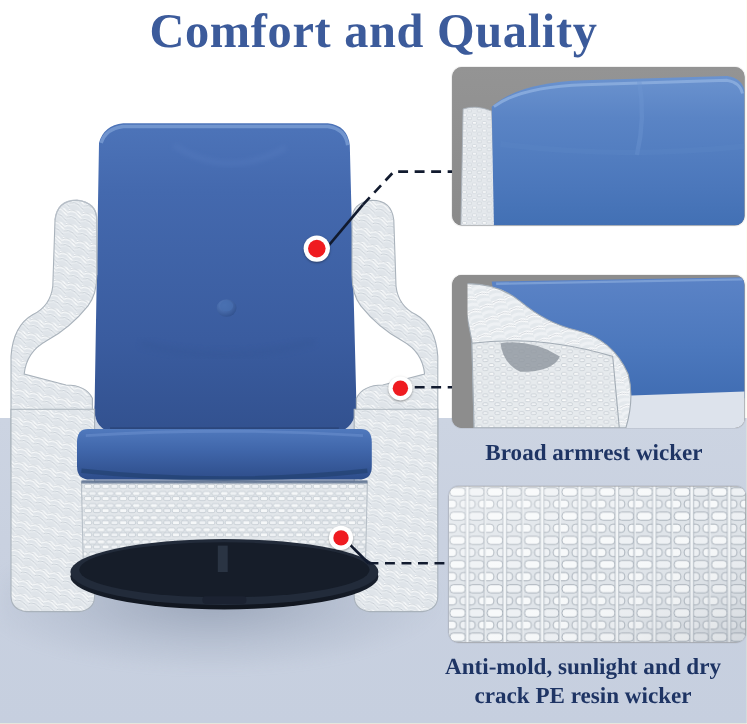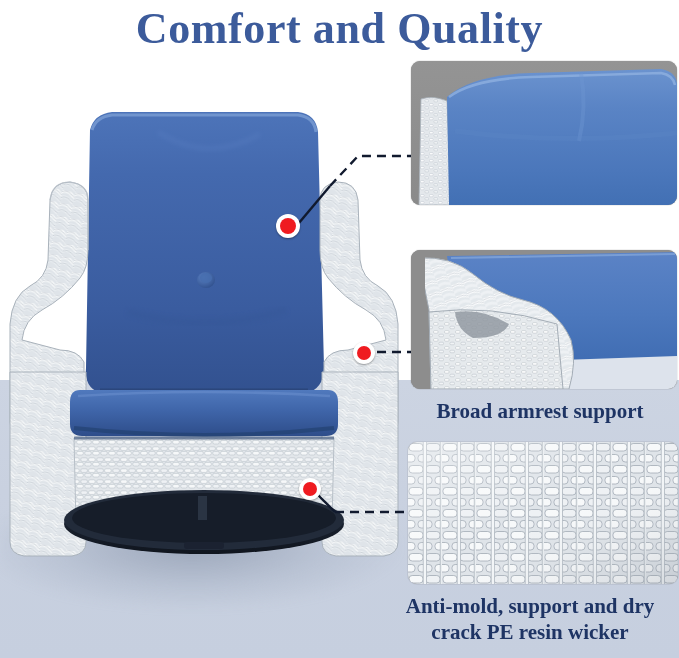--- a/index.html
+++ b/index.html
@@ -306,21 +306,21 @@
                L 20 139 L 18 60 Q 12 30 8 8 Z" fill="url(#ic2r)" stroke="#a3acb5" stroke-width="1"></path>
 
       <path d="M18 62 Q 80 54 146 74 L 152 139 L 20 139 Z" fill="url(#ic2w)" stroke="#a3acb5" stroke-width="1"></path>
 
       <path d="M44 62 Q 72 58 98 74 Q 92 88 62 88 Q 46 80 44 62 Z" fill="#8d959d" opacity=".8"></path>
 
       <rect x="0" y="0" width="14" height="139" fill="#8d8d8d"></rect>
     </svg>
   </div>
 
-  <div class="caption" id="caption-armrest">Broad armrest support</div>
+  <div class="caption" id="caption-armrest">Broad armrest wicker</div>
 
   <div class="inset" id="inset-wicker">
     <svg width="270" height="142" viewBox="0 0 270 142" xmlns="http://www.w3.org/2000/svg">
       <defs>
         <pattern id="ic3w" width="34" height="22" patternUnits="userSpaceOnUse">
           <rect width="34" height="22" fill="#dfe4e9"></rect>
 
           <rect x="1" y="1.5" width="14" height="7.5" rx="3.2" fill="#f7f9fa" stroke="#9fa8b2" stroke-width=".8"></rect>
           <rect x="18" y="1.5" width="14" height="7.5" rx="3.2" fill="#eef1f4" stroke="#9fa8b2" stroke-width=".8"></rect>
           <rect x="-7" y="12.5" width="14" height="7.5" rx="3.2" fill="#f7f9fa" stroke="#9fa8b2" stroke-width=".8"></rect>
@@ -334,16 +334,16 @@
           <stop offset="0%" stop-color="rgba(255,255,255,.35)"></stop>
           <stop offset="48%" stop-color="rgba(255,255,255,0)"></stop>
           <stop offset="100%" stop-color="rgba(110,120,134,.22)"></stop>
         </linearGradient>
       </defs>
       <rect width="270" height="142" fill="url(#ic3w)"></rect>
       <rect width="270" height="142" fill="url(#ic3sh)"></rect>
     </svg>
   </div>
 
-  <div class="caption" id="caption-wicker">Anti-mold, support and dry
+  <div class="caption" id="caption-wicker">Anti-mold, sunlight and dry
 crack PE resin wicker</div>
 
 </div>
 
 </body></html>

